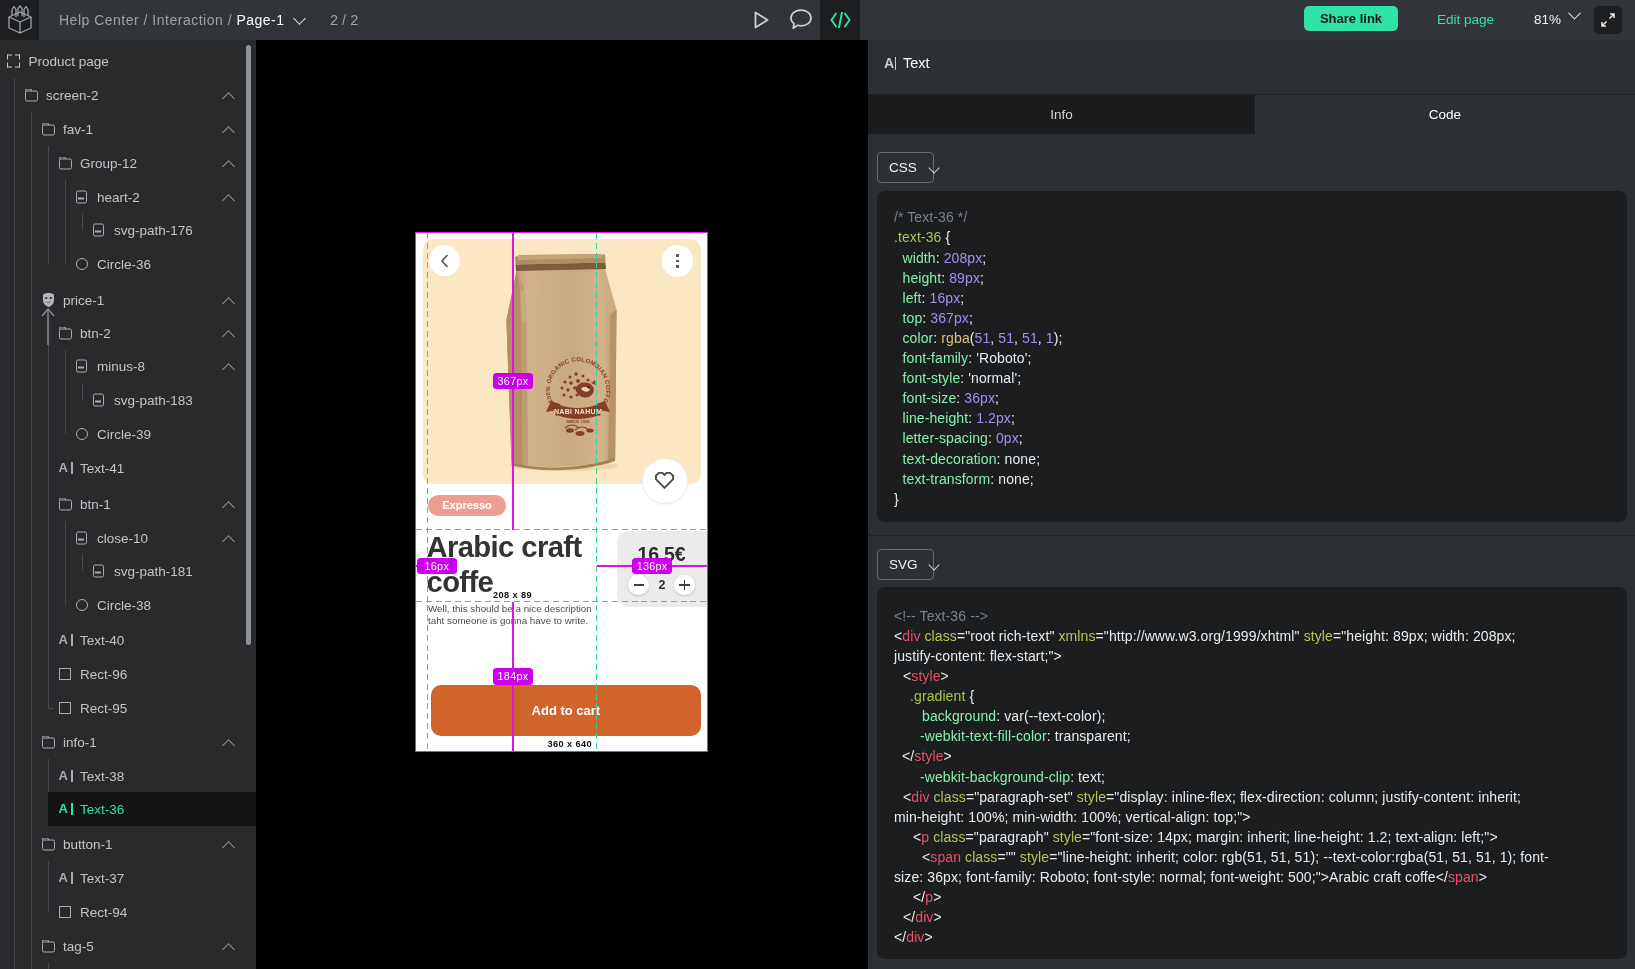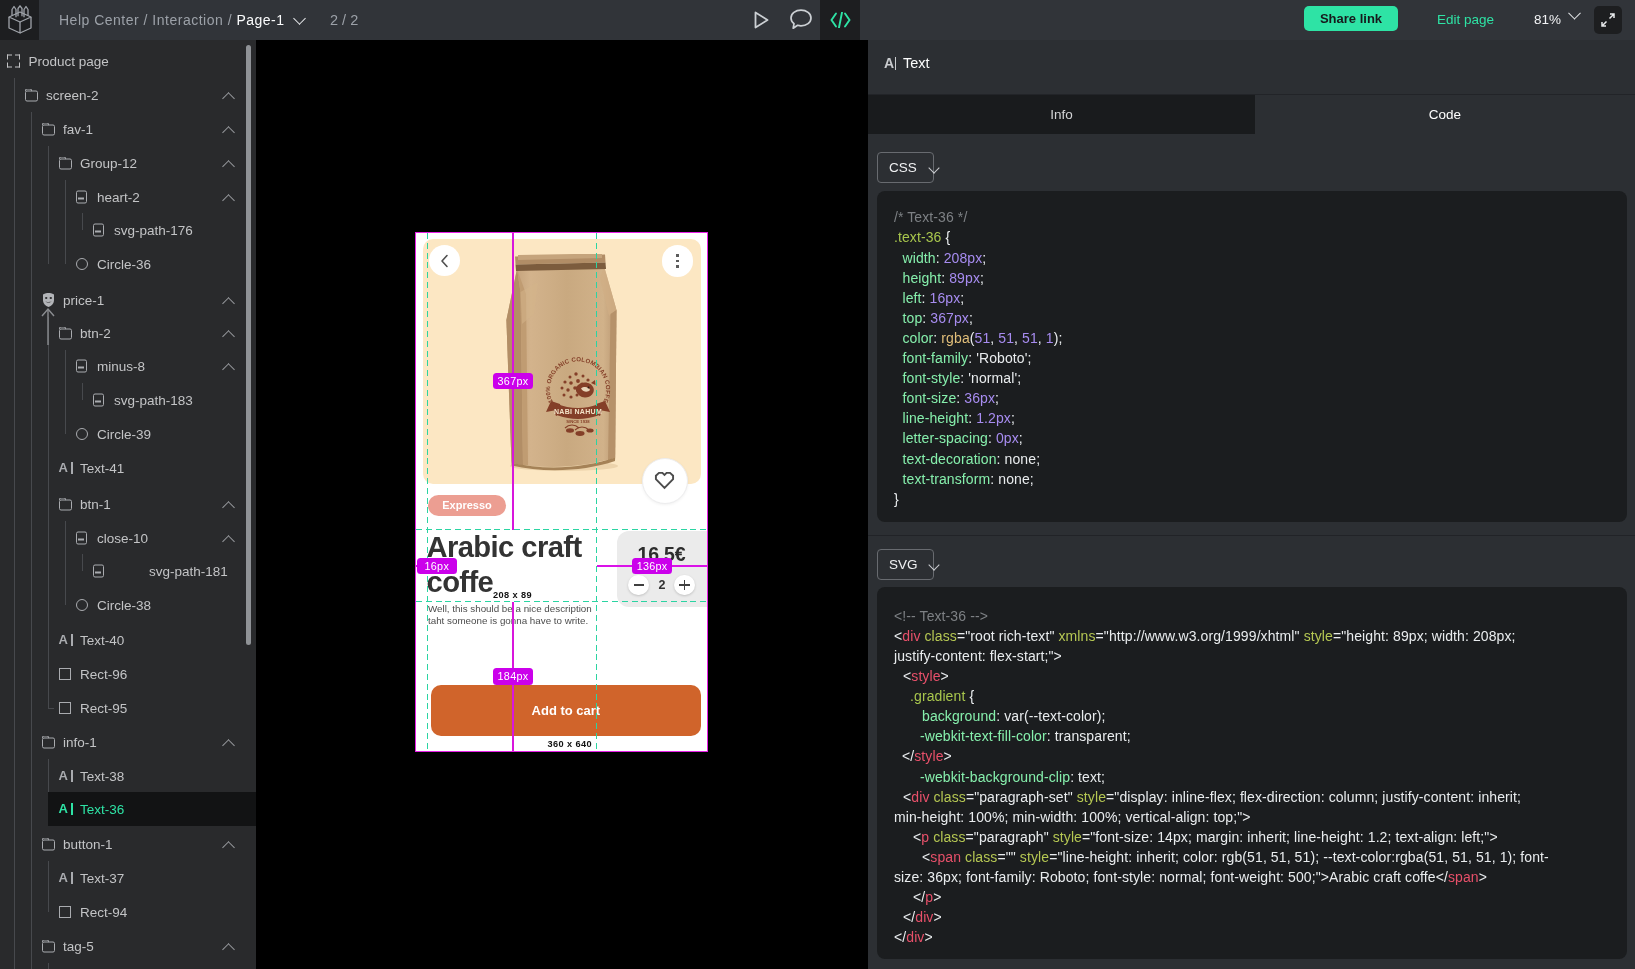--- a/index.html
+++ b/index.html
@@ -211,21 +211,21 @@
       <span class="lbl" style="left:80.0px;">btn-1</span>
       <span class="chevup" style="top:13px"></span>
     </div>
 <div class="row" style="top:481px;width:256px">
       <span class="ic ic-file" style="left:75.5px;"></span>
       <span class="lbl" style="left:97.0px;">close-10</span>
       <span class="chevup" style="top:13px"></span>
     </div>
 <div class="row" style="top:514px;width:256px">
       <span class="ic ic-file" style="left:92.5px;"></span>
-      <span class="lbl" style="left:114.0px;margin-left:35px;">svg-path-181</span>
+      <span class="lbl" style="left:114.0px;">svg-path-181</span>
     </div>
 <div class="row" style="top:548px;width:256px">
       <span class="ic ic-circle" style="left:75.5px;"></span>
       <span class="lbl" style="left:97.0px;">Circle-38</span>
     </div>
 <div class="row" style="top:583px;width:256px">
       <span class="ic ic-text" style="left:58.5px;color:#a9abaf;">A</span>
       <span class="lbl" style="left:80.0px;">Text-40</span>
     </div>
 <div class="row" style="top:617px;width:256px">

